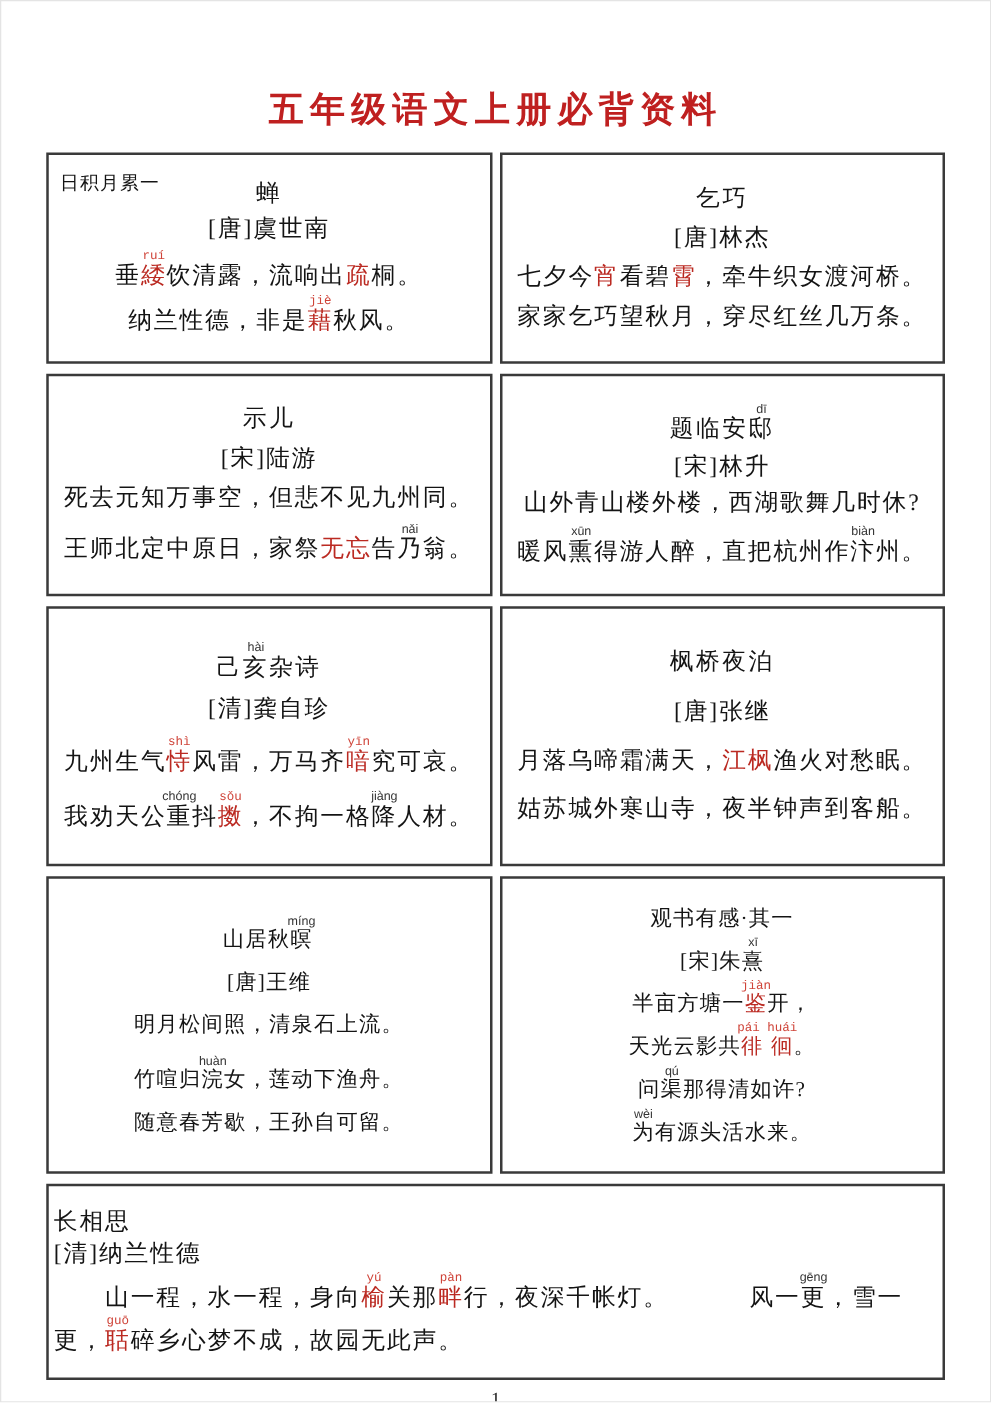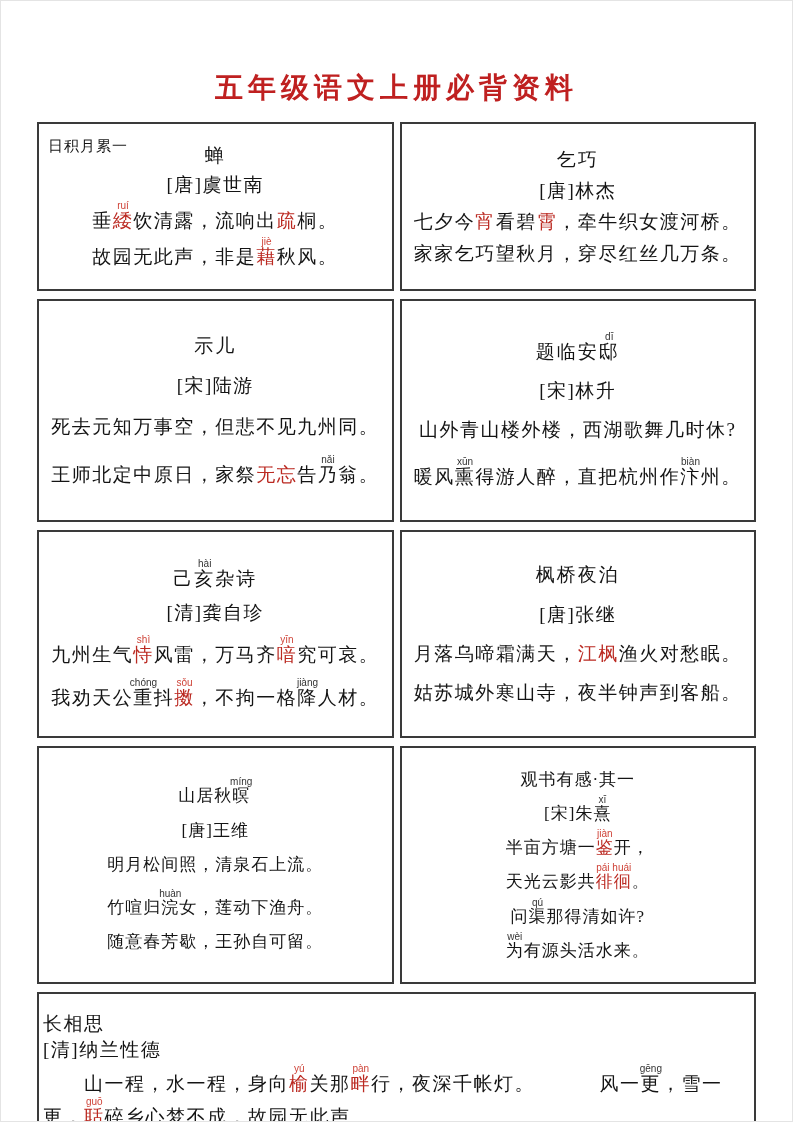--- a/index.html
+++ b/index.html
@@ -41,21 +41,21 @@
     display:flex;
     flex-direction:column;
     justify-content:space-evenly;
     align-items:center;
     padding:16px 4px;
     overflow:hidden;
     font-size:19px;
     background:#ffffff;
   }
   .r0 .poem-box{height:169px;}
-  .r1 .poem-box{height:223px;}
+  .r1 .poem-box{height:178px;}
   .r2 .poem-box{height:208px;}
   .r3 .poem-box{height:238px;font-size:17px;}
   .r4 .poem-box{height:157px;}
   .corner{
     position:absolute;
     left:9px;top:13px;
     font-size:15px;
     letter-spacing:1px;
     color:#141414;
   }
@@ -68,21 +68,21 @@
   .box-title{letter-spacing:2px;}
   .red{color:#bb2a22;}
   ruby{ruby-position:over;}
   rt{
     font-size:10px;
     font-family:"Liberation Sans","DejaVu Sans",sans-serif;
     letter-spacing:0;
     color:#333333;
     text-align:center;
   }
-  .red rt{color:#cf4338;}
+  .red rt{color:#cf4338;font-family:Liberation Mono, monospace;}
   .wide .line{
     align-self:stretch;
     text-align:left;
     letter-spacing:1.5px;
   }
   .stanza-gap{
     display:inline-block;
     width:3.4em;
   }
   .page-number{
@@ -97,21 +97,21 @@
 
 <div class="page">
   <h1 class="page-title">五年级语文上册必背资料</h1>
   <div class="content" id="poem-grid">
       <div class="row r0">
         <div class="poem-box">
           <div class="corner">日积月累一</div>
           <div class="line box-title"><span>蝉</span></div>
           <div class="line author"><span>[唐]虞世南</span></div>
           <div class="line poem-line"><span>垂</span><ruby class="red">緌<rt>ruí</rt></ruby><span>饮清露，流响出</span><span class="red">疏</span><span>桐。</span></div>
-          <div class="line poem-line"><span>故园无此声，非是</span><ruby class="red">藉<rt>jiè</rt></ruby><span>秋风。</span></div>
+          <div class="line poem-line"><span>纳兰性德，非是</span><ruby class="red">藉<rt>jiè</rt></ruby><span>秋风。</span></div>
         </div>
         <div class="poem-box">
           <div class="line box-title"><span>乞巧</span></div>
           <div class="line author"><span>[唐]林杰</span></div>
           <div class="line poem-line"><span>七夕今</span><span class="red">宵</span><span>看碧</span><span class="red">霄</span><span>，牵牛织女渡河桥。</span></div>
           <div class="line poem-line"><span>家家乞巧望秋月，穿尽红丝几万条。</span></div>
         </div>
       </div>
       <div class="row r1">
         <div class="poem-box">

